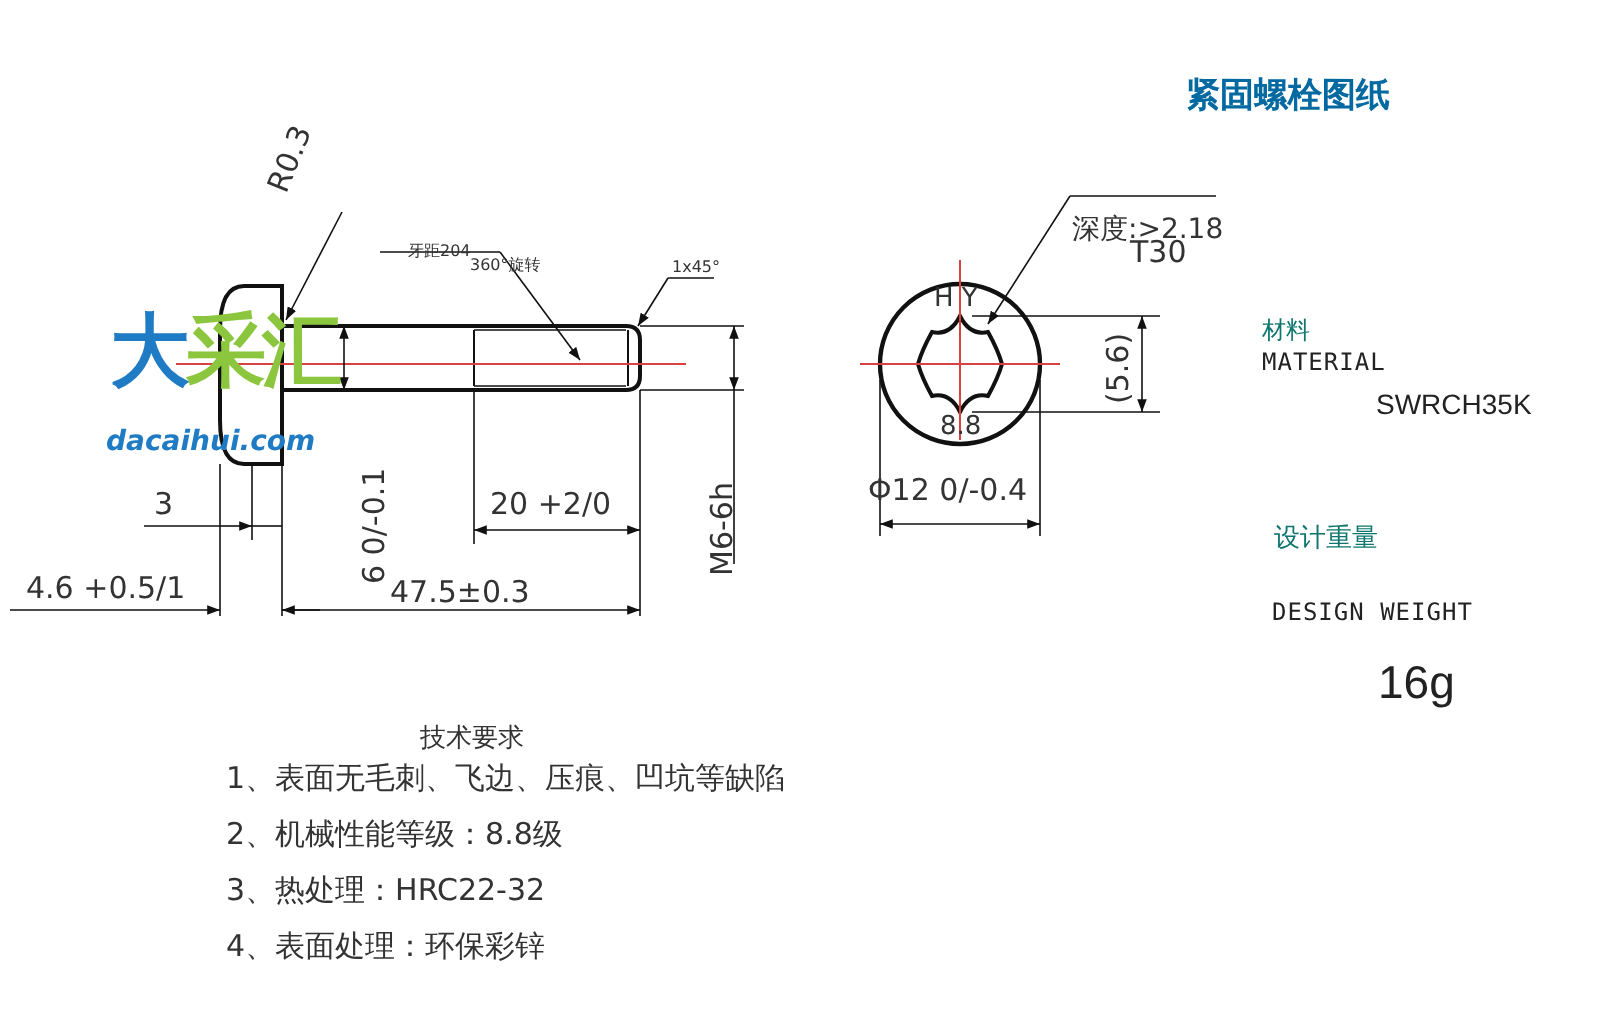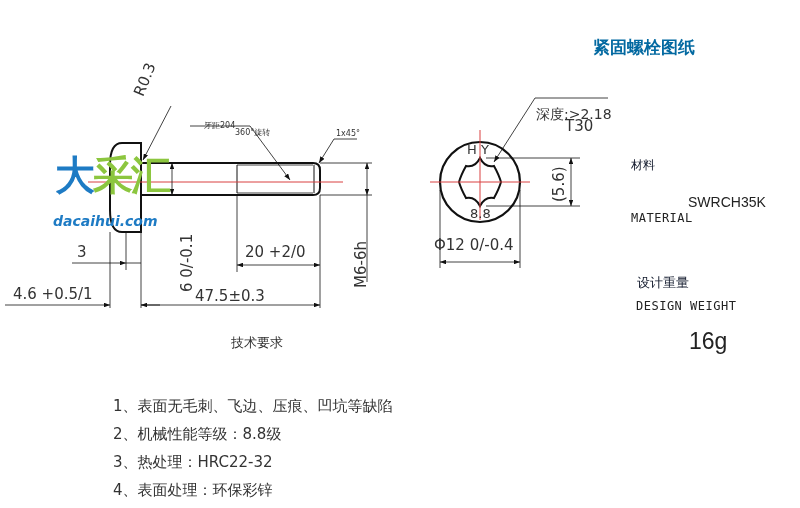--- a/index.html
+++ b/index.html
@@ -1,24 +1,24 @@
 <!DOCTYPE html>
 <html><head>
 <meta charset="utf-8">
 <style>
   html,body{margin:0;padding:0;background:#fff;}
   body{width:800px;height:508px;position:relative;overflow:hidden;font-family:"DejaVu Sans",sans-serif;color:#222;}
   .abs{position:absolute;white-space:nowrap;}
   svg{position:absolute;left:0;top:0;}
   .dim{font-family:"DejaVu Sans",sans-serif;font-size:15px;color:#333;}
   .title{font-family:"DejaVu Serif",serif;font-size:17px;font-weight:bold;color:#0369a1;}
-  .label-cn{font-size:12px;color:#0f172a;}
+  .label-cn{font-size:12px;color:#0f766e;}
   .label-en{font-family:"DejaVu Sans Mono",monospace;font-size:12px;letter-spacing:0.5px;color:#222;}
   .value{font-family:"Liberation Sans",sans-serif;font-size:15px;color:#222;text-align:center;}
-  .req{font-size:15px;color:#333;margin-top:17px;}
+  .req{font-size:15px;color:#333;}
   .req-title{font-size:13px;color:#333;}
   .small{font-size:8px;color:#333;}
   .wm-cn{font-family:"DejaVu Sans",sans-serif;font-weight:bold;font-size:40px;letter-spacing:-2px;}
   .wm-en{font-family:"DejaVu Sans",sans-serif;font-weight:bold;font-style:italic;font-size:14px;color:#1e7bc4;margin-top:16px;}
 </style>
 </head>
 <body>
 
 <svg width="800" height="508">
   <defs>
@@ -113,28 +113,28 @@
 <div class="abs dim" style="left:352px;top:288px;transform:rotate(-90deg);transform-origin:left top;">M6-6h</div>
 
 <div class="abs dim" style="left:565px;top:81px;margin-top:36px;">T30</div>
 <div class="abs dim" style="left:536px;top:106px;font-size:14px;">深度:&gt;2.18</div>
 <div class="abs dim" style="left:467px;top:142px;font-size:13px;">H Y</div>
 <div class="abs dim" style="left:470px;top:206px;font-size:13px;">8.8</div>
 <div class="abs dim" style="left:550px;top:202px;transform:rotate(-90deg);transform-origin:left top;">(5.6)</div>
 <div class="abs dim" style="left:434px;top:236px;">Φ12 0/-0.4</div>
 
 <div class="abs label-cn" style="left:631px;top:157px;">材料</div>
-<div class="abs label-en" style="left:631px;top:174px;margin-top:37px;">MATERIAL</div>
+<div class="abs label-en" style="left:631px;top:174px;">MATERIAL</div>
 <div class="abs value" style="left:688px;top:194px;font-size:14px;">SWRCH35K</div>
 
-<div class="abs label-cn" style="left:637px;top:274px;font-size:13px;">设计重量</div>
+<div class="abs label-cn" style="left:637px;top:260px;font-size:13px;">设计重量</div>
 <div class="abs label-en" style="left:636px;top:299px;">DESIGN WEIGHT</div>
 <div class="abs value" style="left:689px;top:328px;font-size:23px;">16g</div>
 
-<div class="abs req-title" style="left:210px;top:334px;margin-left:21px;">技术要求</div>
+<div class="abs req-title" style="left:210px;top:360px;">技术要求</div>
 <div class="abs req" style="left:113px;top:380px;">1、表面无毛刺、飞边、压痕、凹坑等缺陷</div>
 <div class="abs req" style="left:113px;top:408px;">2、机械性能等级：8.8级</div>
 <div class="abs req" style="left:113px;top:436px;">3、热处理：HRC22-32</div>
 <div class="abs req" style="left:113px;top:464px;">4、表面处理：环保彩锌</div>
 
 <div class="abs" style="left:55px;top:148px;">
   <span class="wm-cn" style="color:#1e7bc4;">大</span><span class="wm-cn" style="color:#8cc63f;">采</span><span class="wm-cn" style="color:#8cc63f;">汇</span>
 </div>
 <div class="abs wm-en" style="left:53px;top:197px;">dacaihui.com</div>
 

